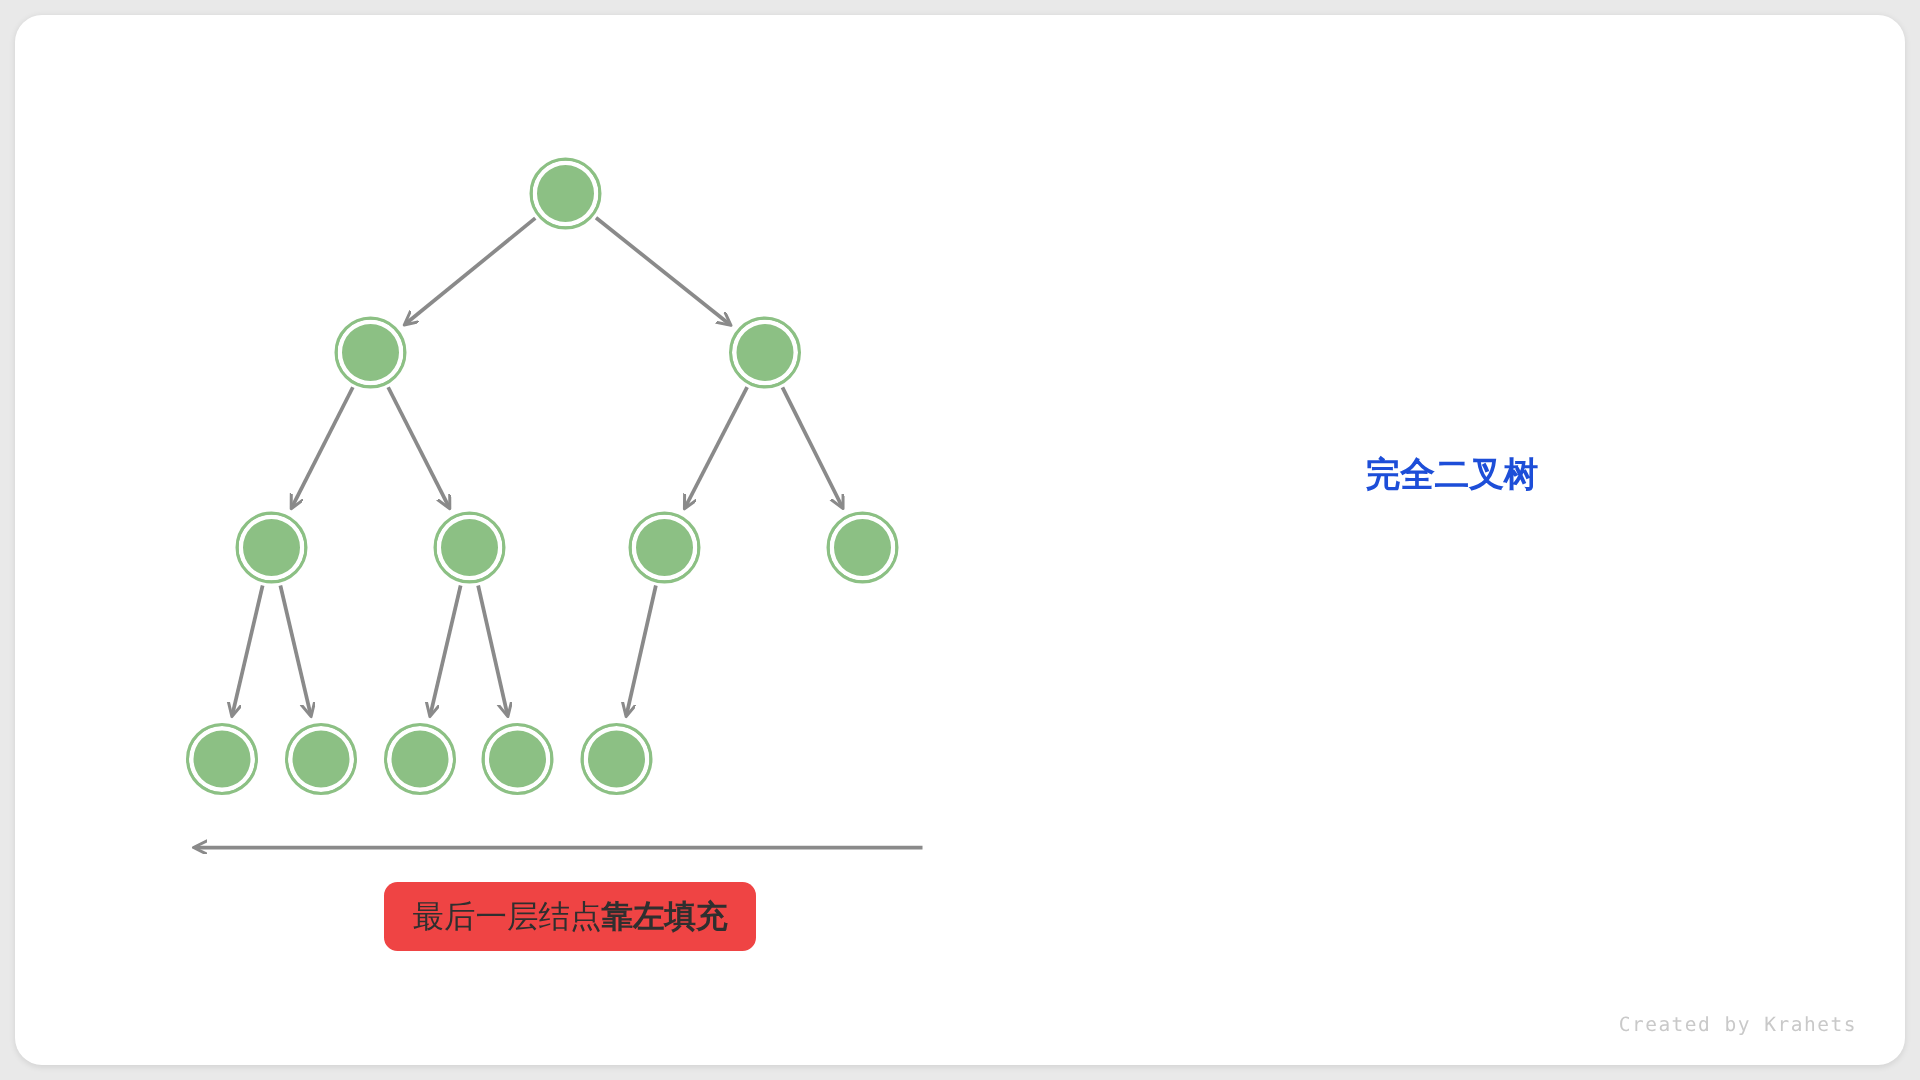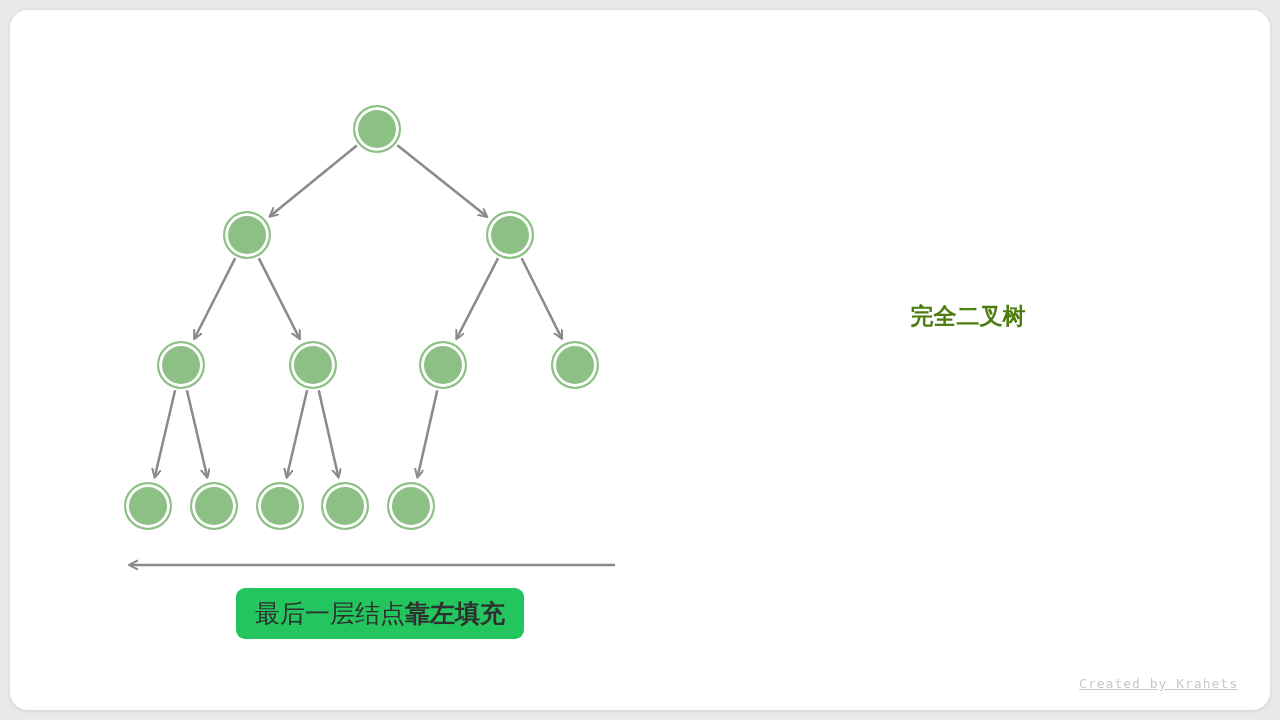--- a/index.html
+++ b/index.html
@@ -26,53 +26,52 @@
   }
   .node{
     position:absolute;
     border-radius:50%;
     box-sizing:border-box;
   }
   .caption-box{
     position:absolute;
     left:380px;top:588px;
     transform:translateX(-50%);
-    background:#22c55e;
+    background:#ef4444;
     border-radius:9px;
     padding:9px 19px;
-    font-size:25px;
+    font-size:21px;
     color:#2f2f2f;
     white-space:nowrap;
   }
   .caption-box b{font-weight:bold;}
   .title-zh{
     position:absolute;
     left:818px;top:301px;width:300px;
     text-align:center;
     font-size:23px;
     font-weight:bold;
-    color:#4d7c0f;
+    color:#1d4ed8;
   }
   .title-en{
     position:absolute;
     left:768px;top:348px;width:400px;
     text-align:center;
     font-size:19px;
     color:#3a3a3a;
     font-family:"DejaVu Sans Mono", monospace;
     letter-spacing:0.5px;
   }
   .watermark{
     position:absolute;
     right:42px;top:676px;
     font-size:13px;
     color:#c9c9c9;
     font-family:"DejaVu Sans Mono", monospace;
     letter-spacing:1px;
-    text-decoration:underline;
   }
 </style>
 </head>
 <body>
 
 <div class="card"></div>
 
 <div class="stage">
 
   <svg id="edges-svg" width="1280" height="720">

